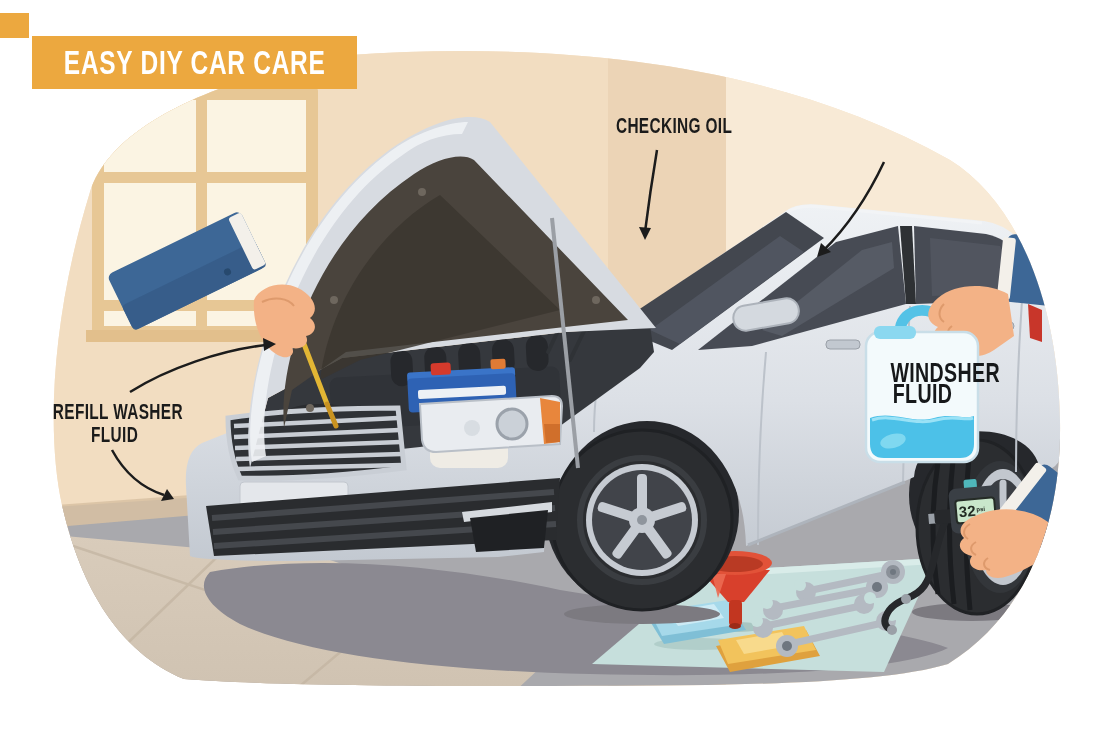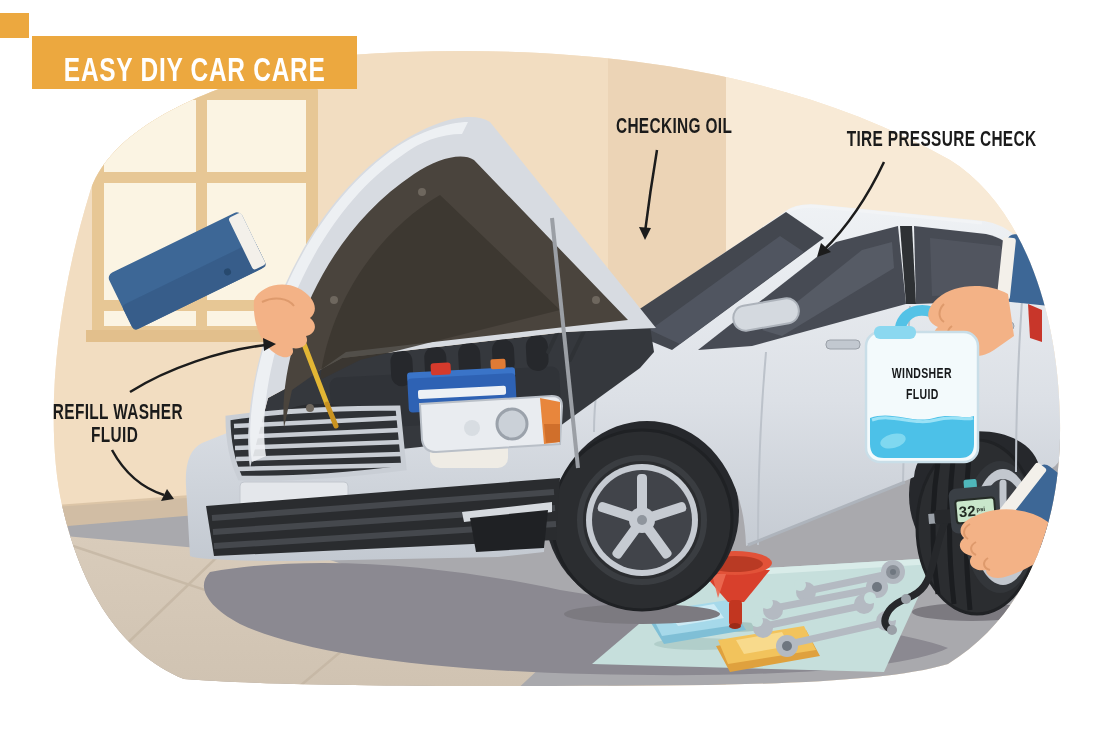--- a/index.html
+++ b/index.html
@@ -2,28 +2,28 @@
 <html><head>
 <meta charset="utf-8">
 <style>
   html,body{margin:0;padding:0;background:#fff;}
   .stage{position:relative;width:1100px;height:733px;background:#ffffff;overflow:hidden;
          font-family:"Liberation Sans",sans-serif;}
   .stage svg{position:absolute;left:0;top:0;}
   .overlay{position:absolute;color:#1b1b1b;font-weight:bold;text-align:center;}
   .cond{display:inline-block;transform:scaleX(0.7);transform-origin:center;white-space:nowrap;letter-spacing:0.5px;}
   .banner{position:absolute;left:32px;top:36px;width:325px;height:53px;background:#ECA83F;
-          display:flex;align-items:flex-end;justify-content:center;}
+          display:flex;align-items:center;justify-content:center;}
   .banner .cond{transform:scaleX(0.72);color:#ffffff;font-weight:bold;font-size:34px;letter-spacing:1px;}
   .corner-accent{position:absolute;left:0;top:13px;width:29px;height:25px;background:#ECA83F;}
   .anno{font-size:22px;line-height:23px;}
   #anno-checking-oil{left:591px;top:114px;width:150px;}
   #anno-tire-pressure{left:806px;top:127px;width:180px;}
   #anno-refill{left:25px;top:400px;width:180px;}
-  #jug-label{left:867px;top:362px;width:110px;font-size:15px;line-height:21px;color:#16181a;}
+  #jug-label{left:867px;top:362px;width:110px;font-size:28px;line-height:21px;color:#16181a;}
   #gauge-readout{left:951px;top:500px;width:42px;height:21px;transform:rotate(-5deg);
                  display:flex;align-items:center;justify-content:center;color:#232b24;
                  font-size:15px;line-height:15px;}
   #gauge-readout .gauge-unit{font-size:6px;font-weight:bold;margin-left:1px;}
 </style>
 </head>
 <body>
 
 <div class="stage">
 
@@ -369,23 +369,20 @@
 <div class="corner-accent"></div>
 
 <div class="banner">
   <span class="cond">EASY DIY CAR CARE</span>
 </div>
 
 <div class="overlay anno" id="anno-checking-oil">
   <span class="cond">CHECKING OIL</span>
 </div>
 
-<div class="overlay anno" id="anno-tire-pressure">
-  <span class="cond">TIRE PRESSURE CHECK</span>
-</div>
 
 <div class="overlay anno" id="anno-refill">
   <span class="cond">REFILL WASHER</span><br>
   <span class="cond">FLUID</span>
 </div>
 
 <div class="overlay" id="jug-label">
   <span class="cond">WINDSHER</span><br>
   <span class="cond">FLUID</span>
 </div>

